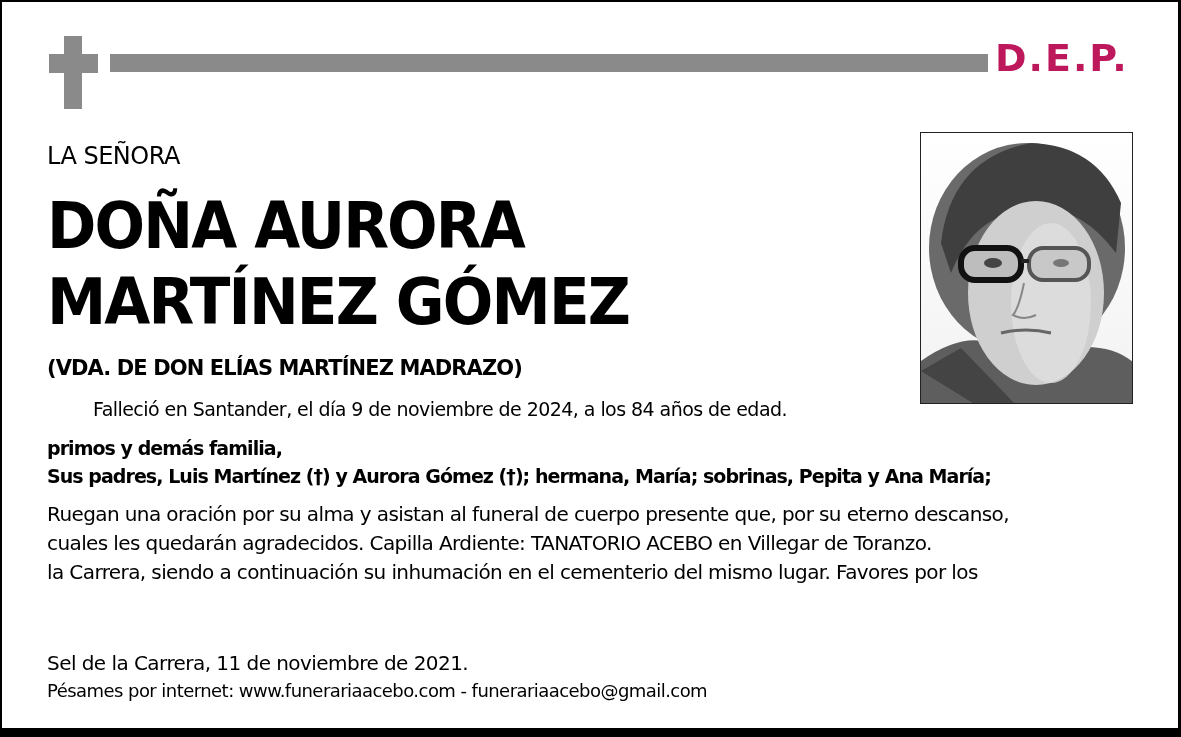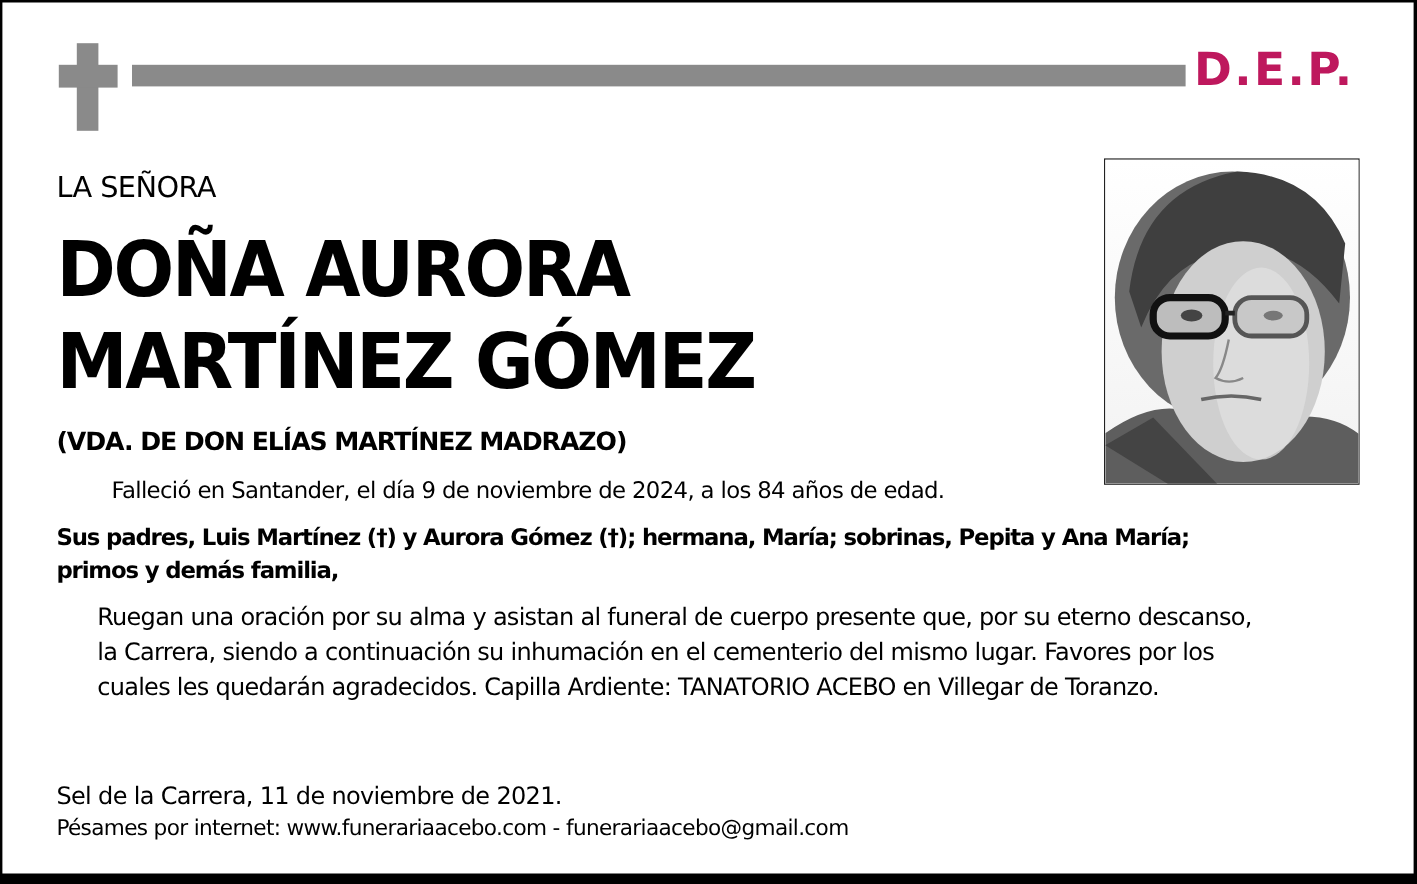--- a/index.html
+++ b/index.html
@@ -35,21 +35,21 @@
     .name {
       font-family: "DejaVu Sans", sans-serif; font-weight: bold; font-size: 64px;
       line-height: 72px; letter-spacing: -2px; transform-origin: left top;
     }
     .name1 { top: 190px; transform: scale(0.93, 1); }
     .name2 { top: 266px; transform: scale(0.93, 1); }
     .vda { top: 353px; font-family: "DejaVu Sans", sans-serif; font-weight: bold; font-size: 21px; line-height: 30px; letter-spacing: -0.9px; }
     .fallecio { top: 394px; font-size: 19px; line-height: 30px; letter-spacing: -0.55px; margin-left: 46px; }
     .family { top: 434px; font-weight: bold; font-size: 19px; line-height: 28px; letter-spacing: -0.95px; white-space: normal; width: 1030px; }
     .ruegan { top: 500px; font-size: 20px; line-height: 29px; letter-spacing: -0.6px; white-space: normal; width: 1080px; }
-    .ruegan span { display: block; white-space: nowrap; margin-left: 34px; }
+    .ruegan span { display: block; white-space: nowrap; }
     .place { top: 648px; font-size: 20px; line-height: 30px; letter-spacing: -0.55px; }
     .pesames { top: 677px; font-size: 18px; line-height: 28px; letter-spacing: -0.55px; }
   </style>
 </head>
 <body>
 
 <div class="frame"></div>
 
 <div class="cross-v"></div>
 <div class="cross-h"></div>
@@ -87,24 +87,24 @@
   </svg>
 </div>
 
 <div class="t senora">LA SEÑORA</div>
 <div class="t name name1">DOÑA AURORA</div>
 <div class="t name name2">MARTÍNEZ GÓMEZ</div>
 <div class="t vda">(VDA. DE DON ELÍAS MARTÍNEZ MADRAZO)</div>
 <div class="t fallecio">Falleció en Santander, el día 9 de noviembre de 2024, a los 84 años de edad.</div>
 
 <div class="t family">
+  <div>primos y demás familia,</div>
   <div>Sus padres, Luis Martínez (†) y Aurora Gómez (†); hermana, María; sobrinas, Pepita y Ana María;</div>
-  <div>primos y demás familia,</div>
 </div>
 
 <div class="t ruegan">
   <span>Ruegan una oración por su alma y asistan al funeral de cuerpo presente que, por su eterno descanso,</span>
+  <span>cuales les quedarán agradecidos. Capilla Ardiente: TANATORIO ACEBO en Villegar de Toranzo.</span>
   <span>la Carrera, siendo a continuación su inhumación en el cementerio del mismo lugar. Favores por los</span>
-  <span>cuales les quedarán agradecidos. Capilla Ardiente: TANATORIO ACEBO en Villegar de Toranzo.</span>
 </div>
 
 <div class="t place">Sel de la Carrera, 11 de noviembre de 2021.</div>
 <div class="t pesames">Pésames por internet: www.funerariaacebo.com - funerariaacebo@gmail.com</div>
 
 </body></html>

